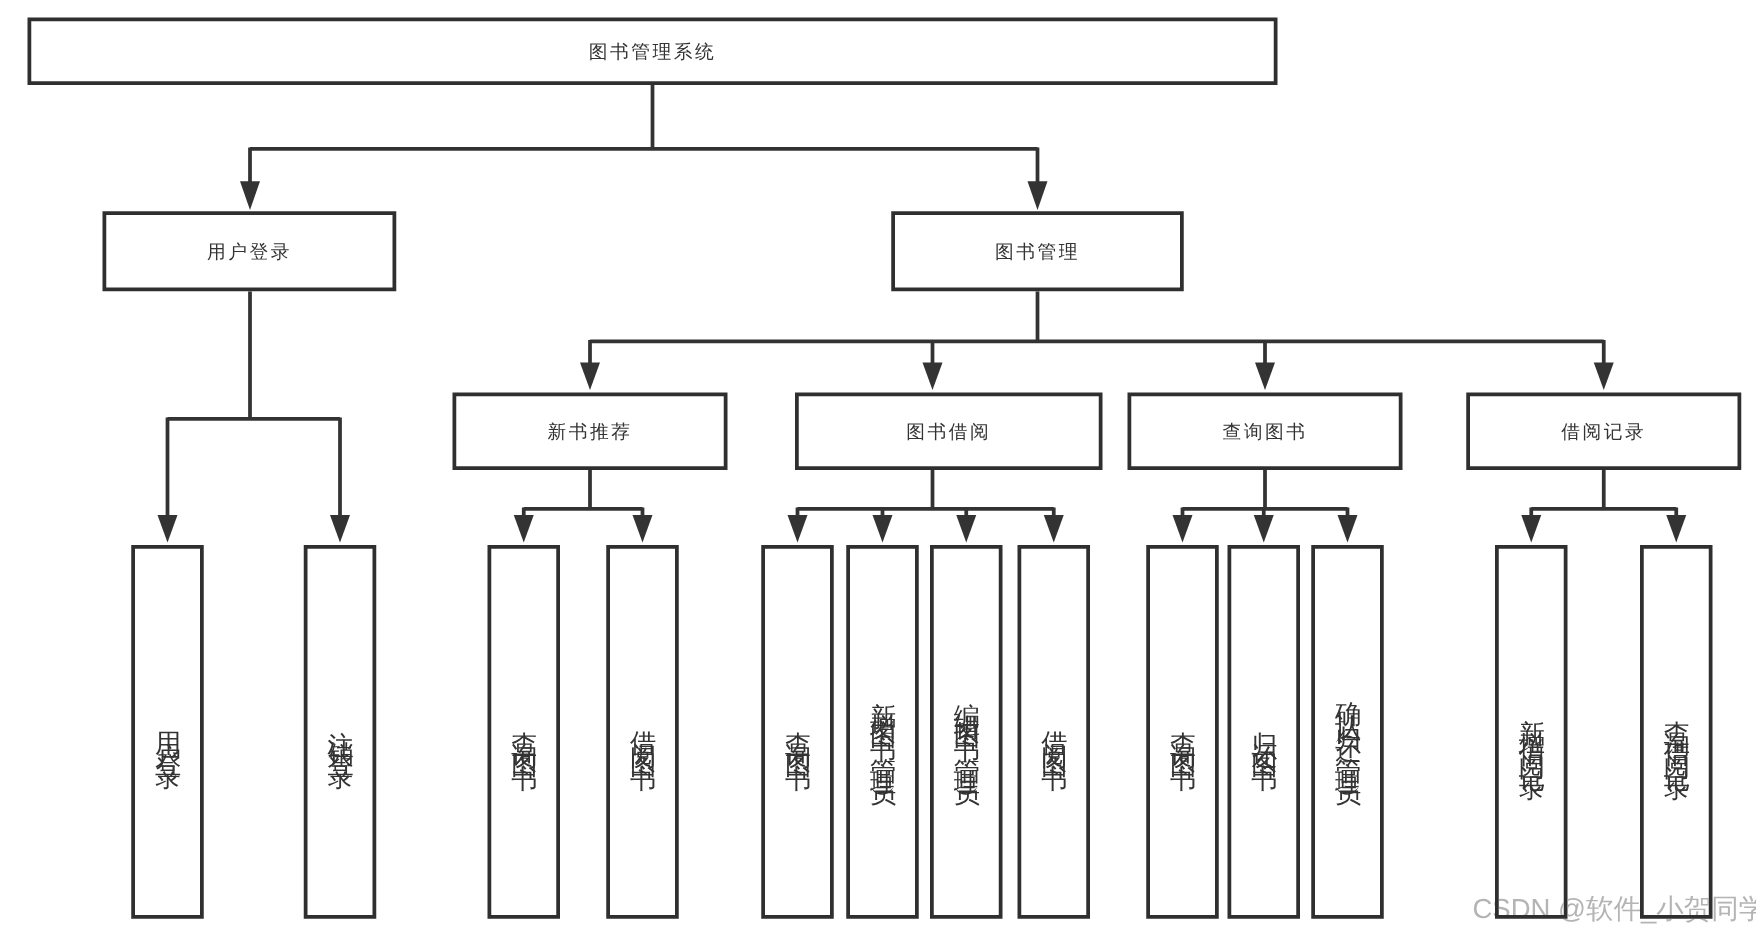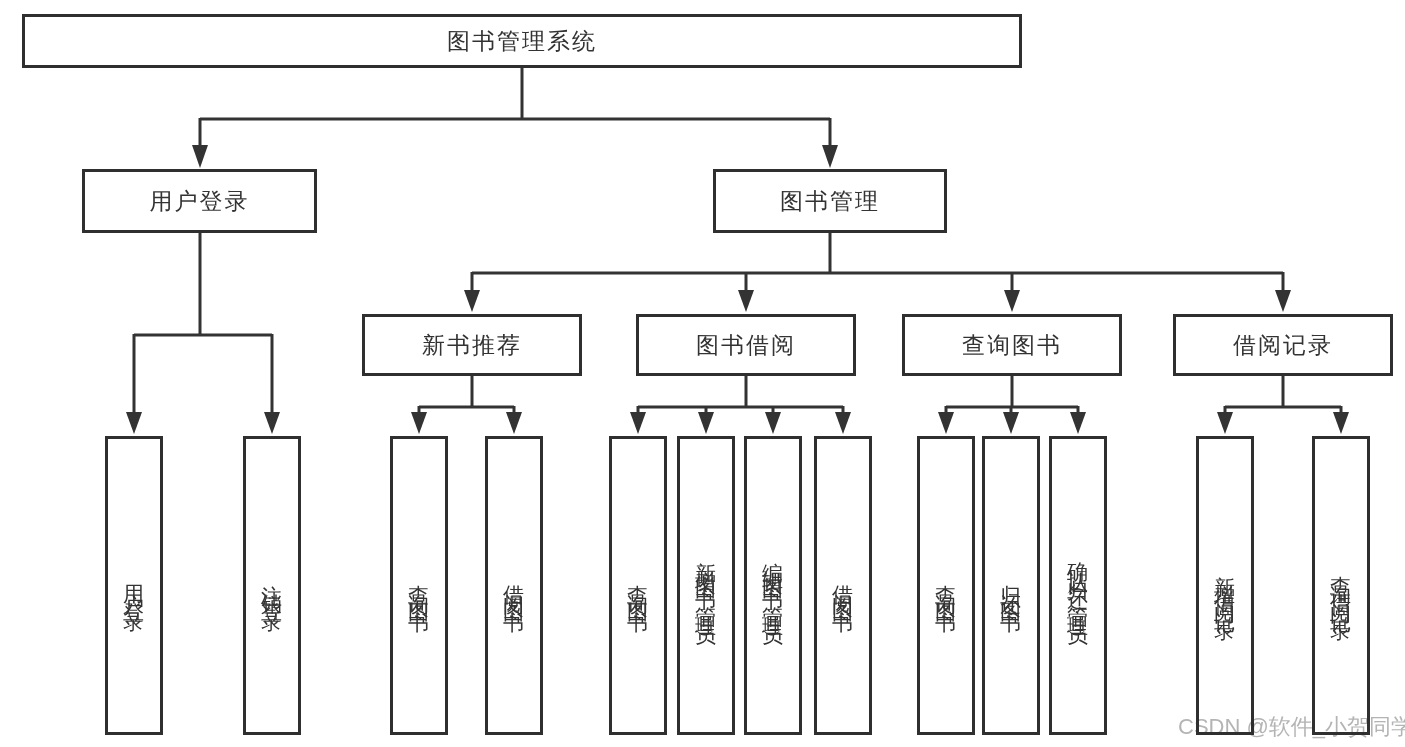--- a/index.html
+++ b/index.html
@@ -17,21 +17,21 @@
     box-sizing: border-box;
     background: #ffffff;
     border: 3px solid #2f2f2f;
     display: flex;
     align-items: center;
     justify-content: center;
     z-index: 2;
     color: #333333;
   }
   .hlabel {
-    font-size: 23px;
+    font-size: 15px;
     letter-spacing: 2px;
     white-space: nowrap;
     color: #333333;
   }
   .leaf .vlabel {
     writing-mode: vertical-rl;
     font-size: 21px;
     letter-spacing: 9px;
     line-height: 1;
     color: #333333;
@@ -126,21 +126,21 @@
   <div class="box" style="left:82px;top:169px;width:235px;height:64px">
     <span class="hlabel">用户登录</span>
   </div>
   <div class="box" style="left:713px;top:169px;width:234px;height:64px">
     <span class="hlabel">图书管理</span>
   </div>
 
   <div class="box" style="left:362px;top:314px;width:220px;height:62px">
     <span class="hlabel">新书推荐</span>
   </div>
-  <div class="box" style="left:636px;top:314px;width:220px;height:62px">
+  <div class="box" style="left:636px;top:314px;width:246px;height:62px">
     <span class="hlabel">图书借阅</span>
   </div>
   <div class="box" style="left:902px;top:314px;width:220px;height:62px">
     <span class="hlabel">查询图书</span>
   </div>
   <div class="box" style="left:1173px;top:314px;width:220px;height:62px">
     <span class="hlabel">借阅记录</span>
   </div>
 
   <div class="box leaf" style="left:105px;top:436px;width:58px;height:299px">

